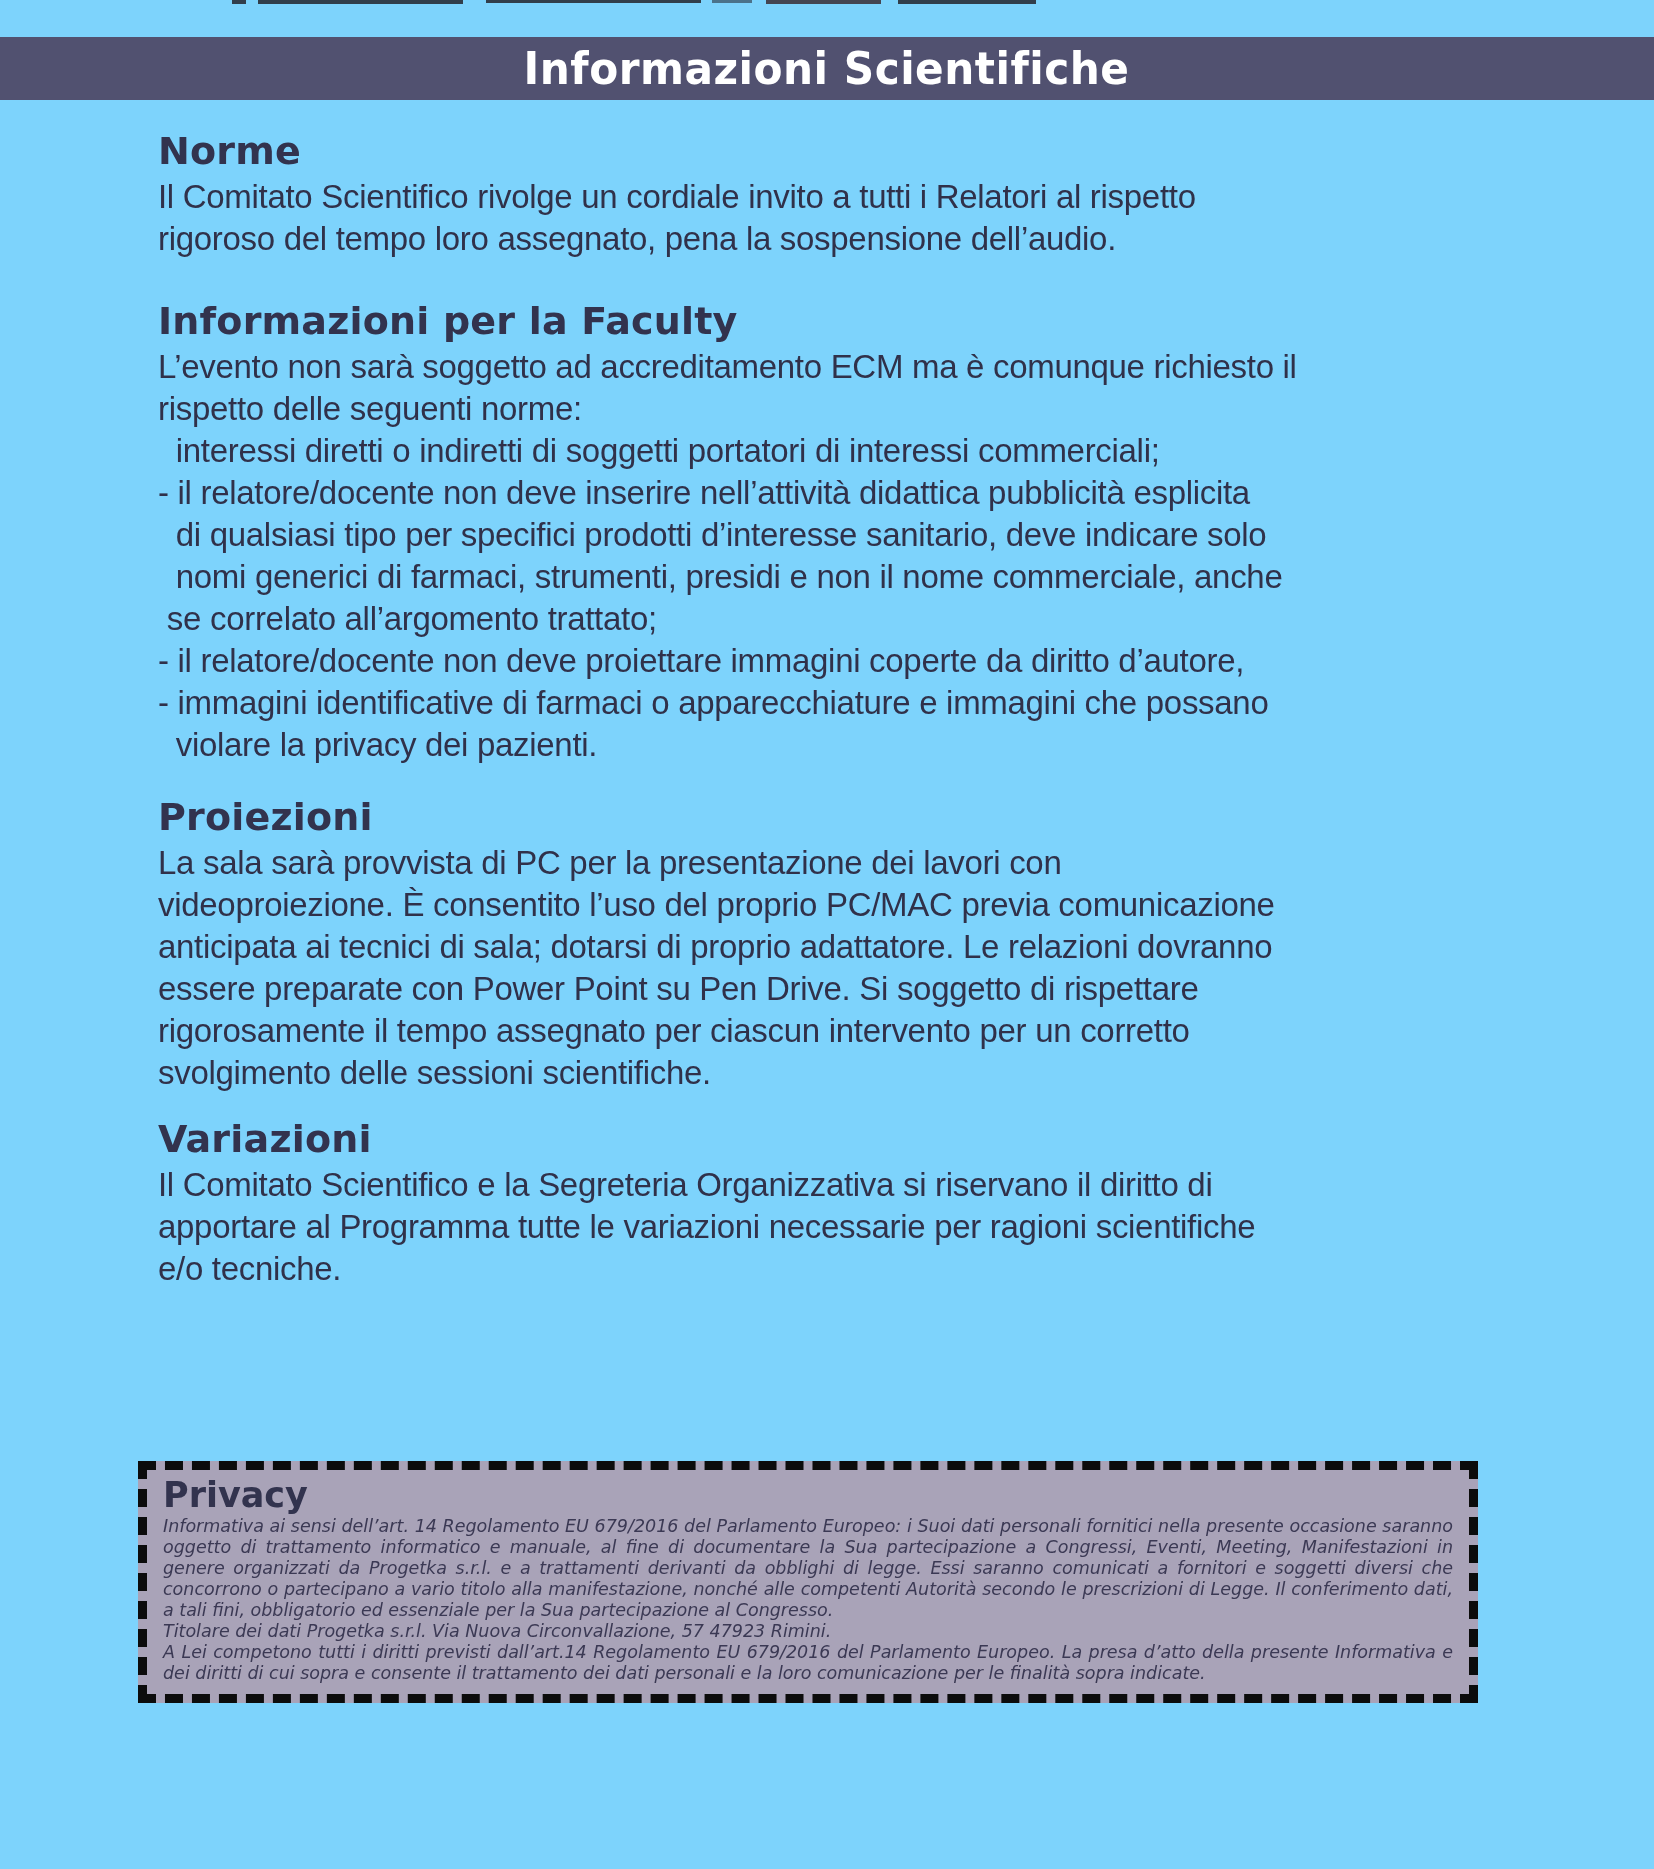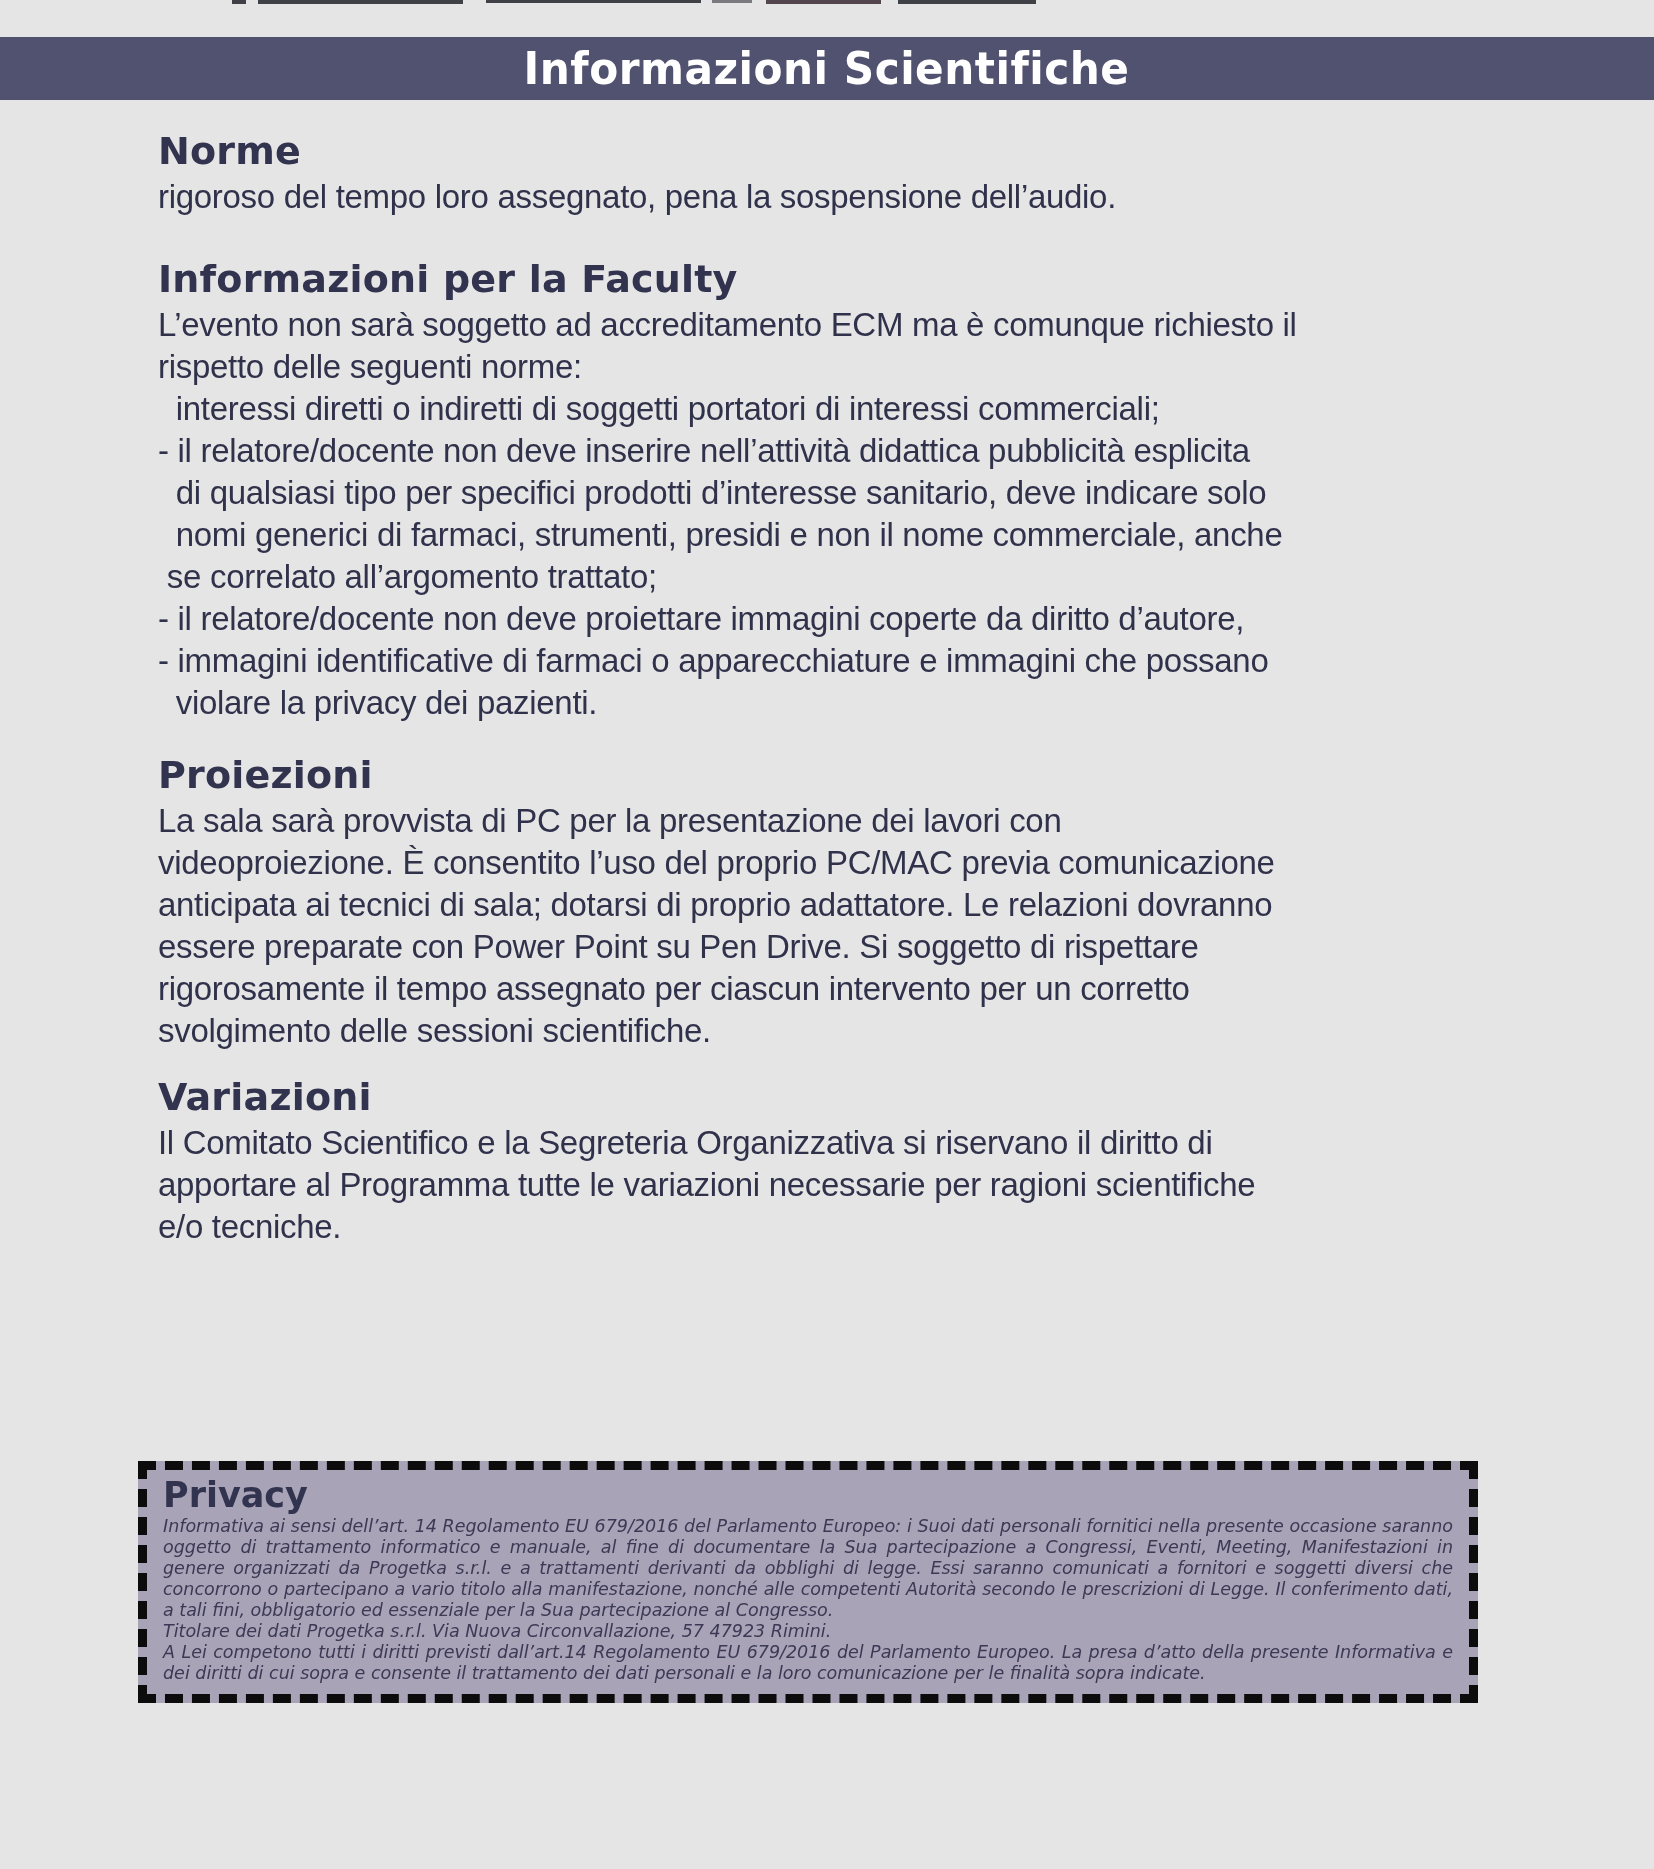--- a/index.html
+++ b/index.html
@@ -1,20 +1,20 @@
 <!DOCTYPE html>
 <html><head>
 <meta charset="utf-8">
 <style>
   html,body{margin:0;padding:0;background:#ffffff;}
   .page{
     position:relative;
     width:1654px;
     height:1869px;
-    background:#e5e5e5;
+    background:#7dd3fc;
     overflow:hidden;
     font-family:"Liberation Sans", sans-serif;
     color:#30314a;
   }
   
   .top-strip{position:absolute;top:0;left:0;width:100%;height:6px;}
   .top-strip .frag{position:absolute;top:0;height:4px;background:#23232b;opacity:.85;}
   .top-strip .frag.f1{left:232px;width:14px;}
   .top-strip .frag.f2{left:258px;width:205px;}
   .top-strip .frag.f3{left:486px;width:215px;height:3px;}
@@ -109,20 +109,21 @@
 
   <div class="title-bar">
     <span class="title">Informazioni Scientifiche</span>
   </div>
 
   <div class="content">
 
     <div class="section sec-norme">
       <div class="heading">Norme</div>
       <div class="body-lines">
+        <div class="line">Il Comitato Scientifico rivolge un cordiale invito a tutti i Relatori al rispetto</div>
         <div class="line">rigoroso del tempo loro assegnato, pena la sospensione dell’audio.</div>
       </div>
     </div>
 
     <div class="section sec-faculty">
       <div class="heading">Informazioni per la Faculty</div>
       <div class="body-lines">
         <div class="line">L’evento non sarà soggetto ad accreditamento ECM ma è comunque richiesto il</div>
         <div class="line">rispetto delle seguenti norme:</div>
         <div class="line">  interessi diretti o indiretti di soggetti portatori di interessi commerciali;</div>

